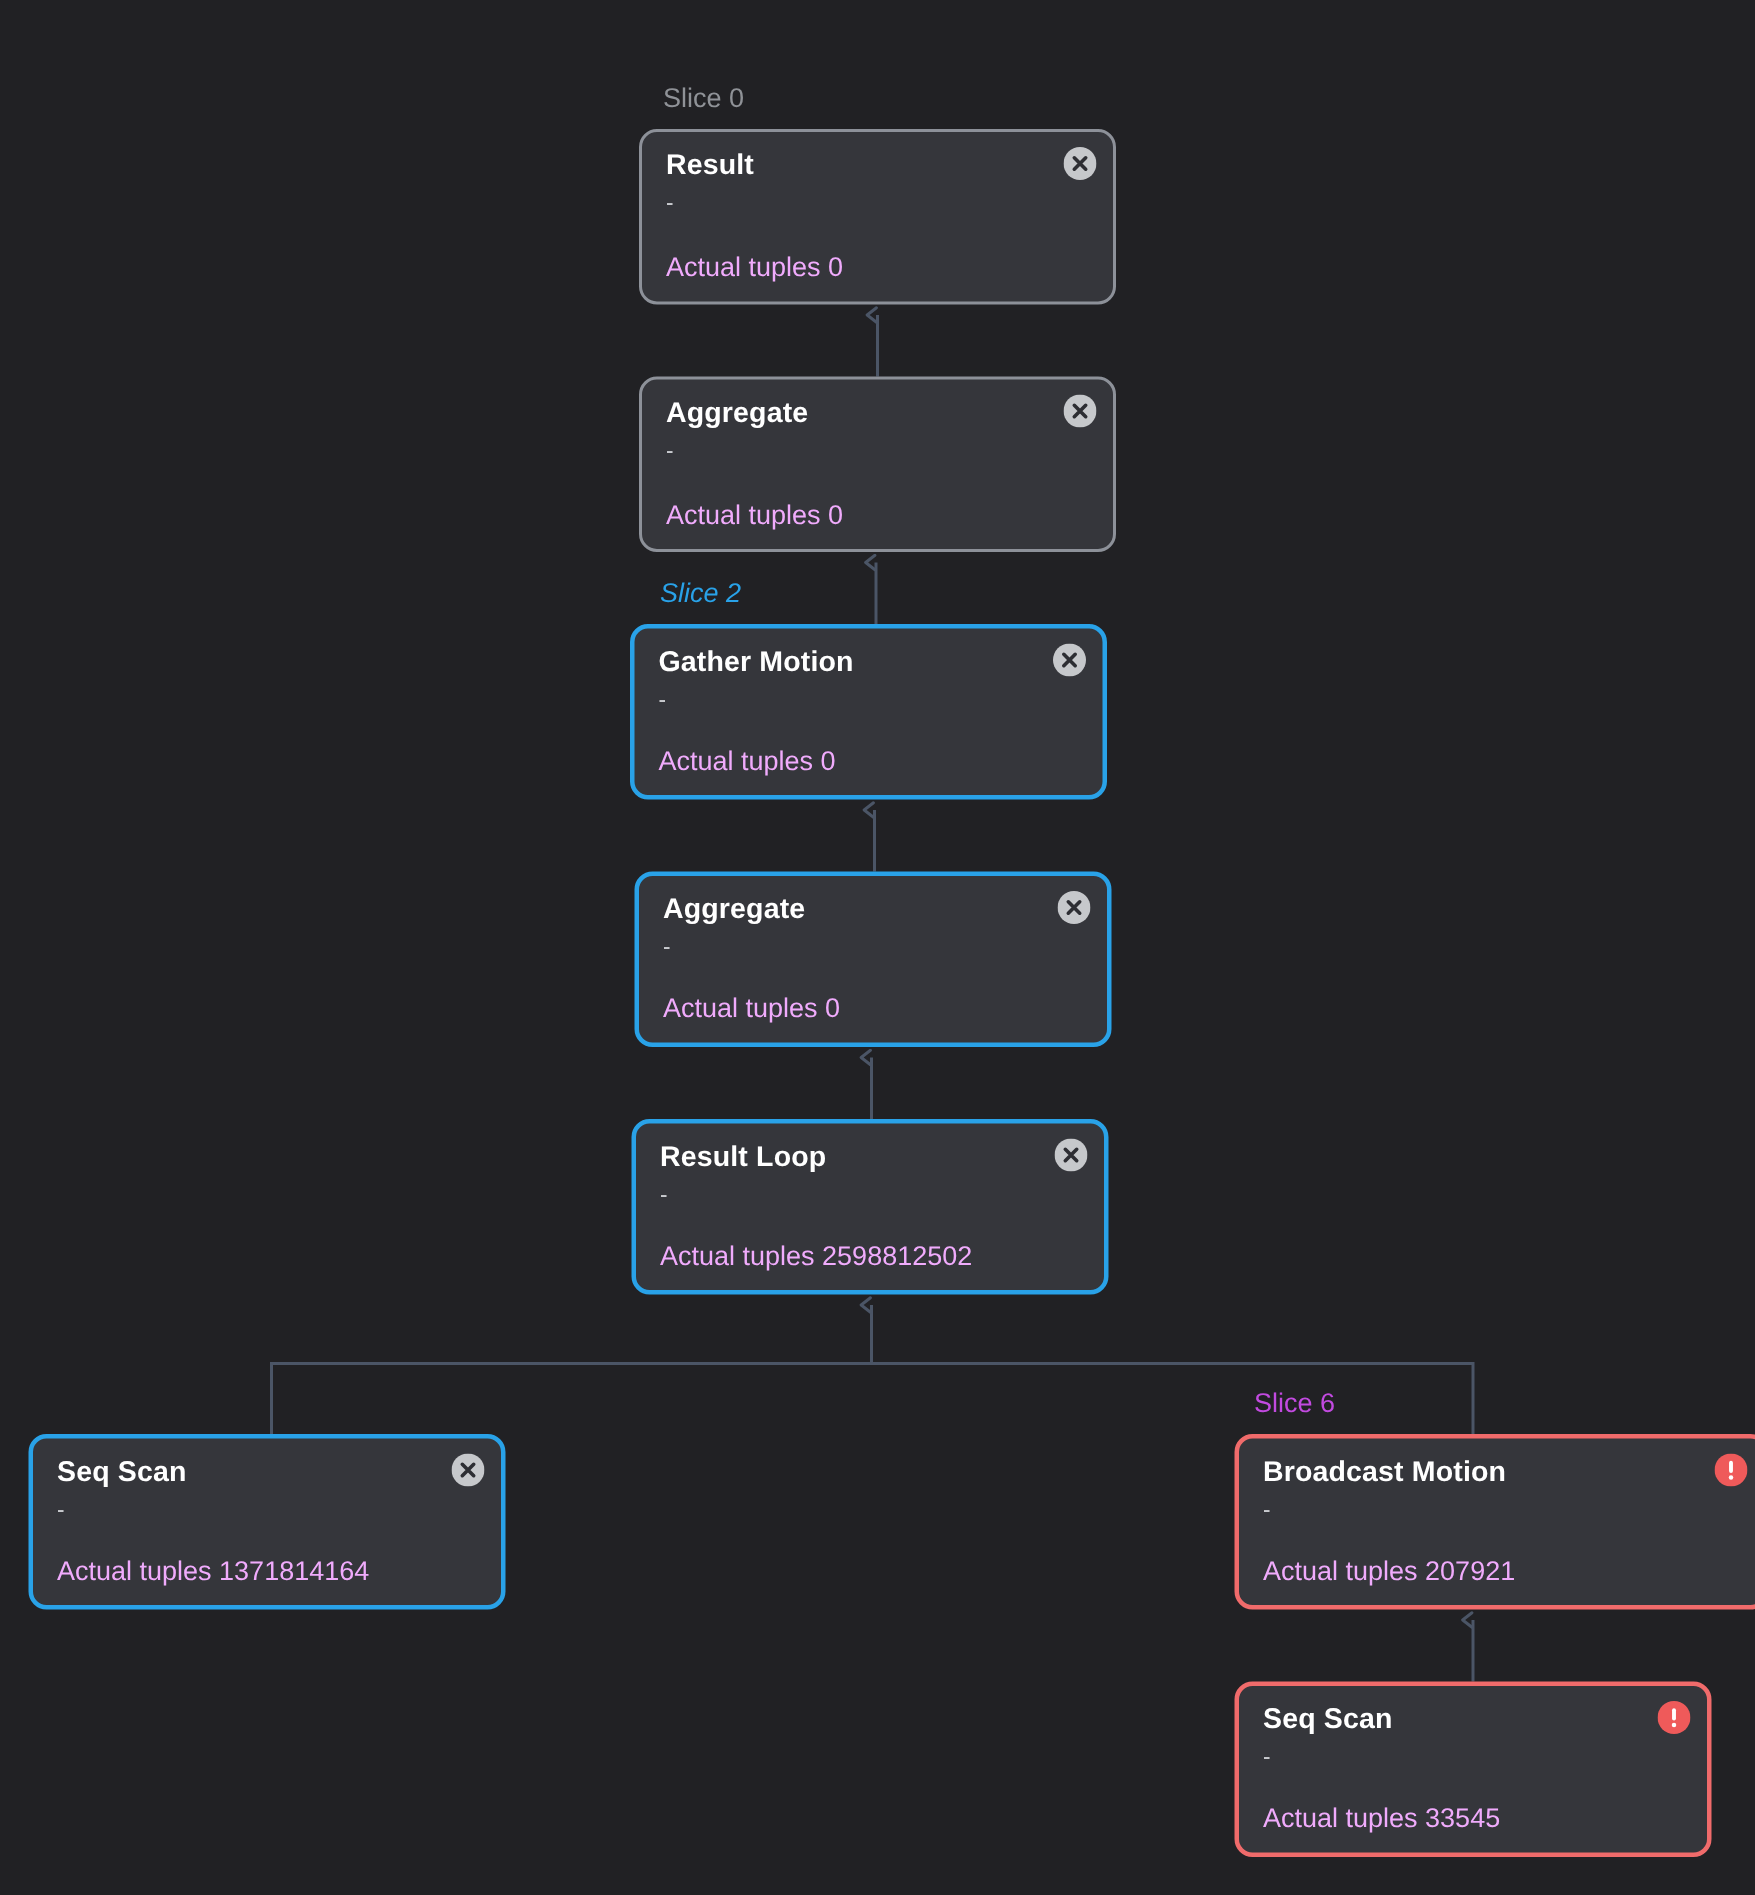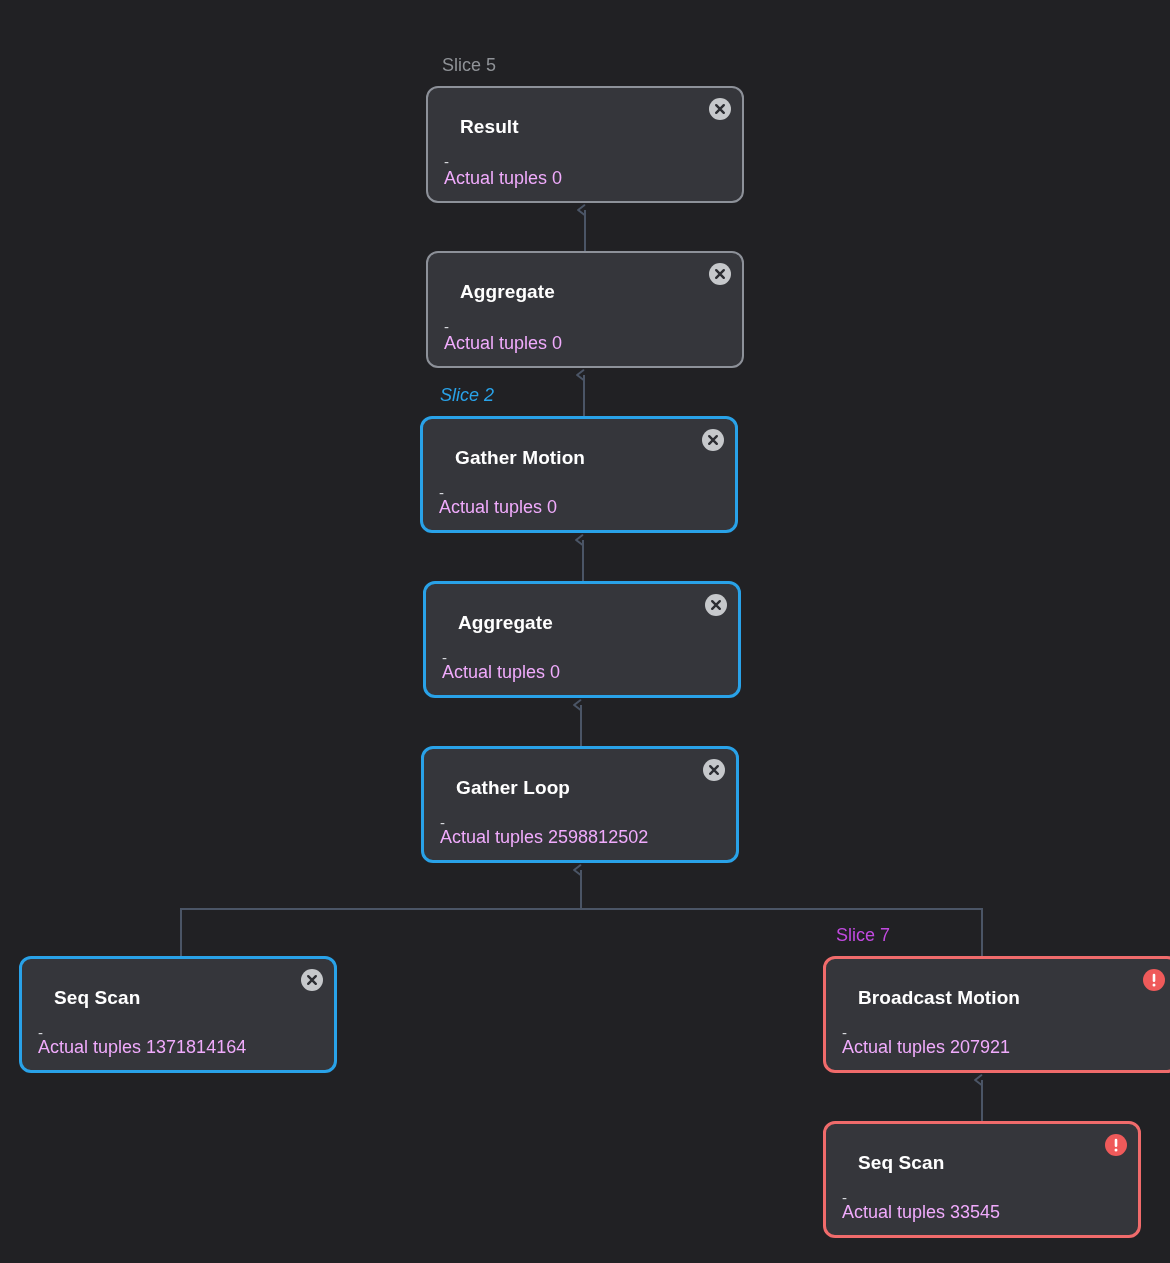--- a/index.html
+++ b/index.html
@@ -40,21 +40,21 @@
   }
   .node.blue   { border-color: #29a2e8; border-width: 3px; }
   .node.red    { border-color: #f06b6b; border-width: 3px; }
 
   .node-title {
     color: #ffffff;
     font-size: 19px;
     font-weight: bold;
     line-height: 22px;
     letter-spacing: .1px;
-    margin: 16px;
+    margin: 0;
     padding-right: 34px;
     white-space: nowrap;
   }
   .node-sub {
     color: #d6d8dc;
     font-size: 15px;
     line-height: 16px;
     margin-top: 6px;
   }
   .node-footer {
@@ -104,23 +104,23 @@
         <path d="M584,416 L584,375" marker-end="url(#arrowup)"></path>
         <path d="M583,581 L583,540" marker-end="url(#arrowup)"></path>
         <path d="M581,746 L581,705" marker-end="url(#arrowup)"></path>
         <path d="M581,909 L581,870" marker-end="url(#arrowup)"></path>
         <path d="M181,956 L181,909 L982,909 L982,956"></path>
         <path d="M982,1121 L982,1080" marker-end="url(#arrowup)"></path>
       </g>
   </svg>
 
   <div id="slice-layer">
-      <div class="slice-label slice-grey" style="left: 442px; top: 55px;">Slice 5</div>
+      <div class="slice-label slice-grey" style="left: 442px; top: 55px;">Slice 0</div>
       <div class="slice-label slice-blue" style="left: 440px; top: 385px;">Slice 2</div>
-      <div class="slice-label slice-purple" style="left: 836px; top: 925px;">Slice 7</div>
+      <div class="slice-label slice-purple" style="left: 836px; top: 925px;">Slice 6</div>
     </div>
   <div id="node-layer">
       <div class="node" style="left: 426px; top: 86px; width: 318px; height: 117px;">
         <div class="node-title">Result</div>
         <div class="node-sub">-</div>
         <div class="node-footer">Actual tuples 0</div>
         <span class="badge">
           <svg width="22" height="22" viewBox="0 0 22 22">
             <circle cx="11" cy="11" r="11" fill="#c6c8cb"></circle>
             <path d="M7.2,7.2 L14.8,14.8 M14.8,7.2 L7.2,14.8" stroke="#2d2e33" stroke-width="2.4" stroke-linecap="round"></path>
@@ -154,21 +154,21 @@
         <div class="node-sub">-</div>
         <div class="node-footer">Actual tuples 0</div>
         <span class="badge">
           <svg width="22" height="22" viewBox="0 0 22 22">
             <circle cx="11" cy="11" r="11" fill="#c6c8cb"></circle>
             <path d="M7.2,7.2 L14.8,14.8 M14.8,7.2 L7.2,14.8" stroke="#2d2e33" stroke-width="2.4" stroke-linecap="round"></path>
           </svg>
         </span>
       </div>
       <div class="node blue" style="left: 421px; top: 746px; width: 318px; height: 117px;">
-        <div class="node-title">Gather Loop</div>
+        <div class="node-title">Result Loop</div>
         <div class="node-sub">-</div>
         <div class="node-footer">Actual tuples 2598812502</div>
         <span class="badge">
           <svg width="22" height="22" viewBox="0 0 22 22">
             <circle cx="11" cy="11" r="11" fill="#c6c8cb"></circle>
             <path d="M7.2,7.2 L14.8,14.8 M14.8,7.2 L7.2,14.8" stroke="#2d2e33" stroke-width="2.4" stroke-linecap="round"></path>
           </svg>
         </span>
       </div>
       <div class="node blue" style="left: 19px; top: 956px; width: 318px; height: 117px;">

